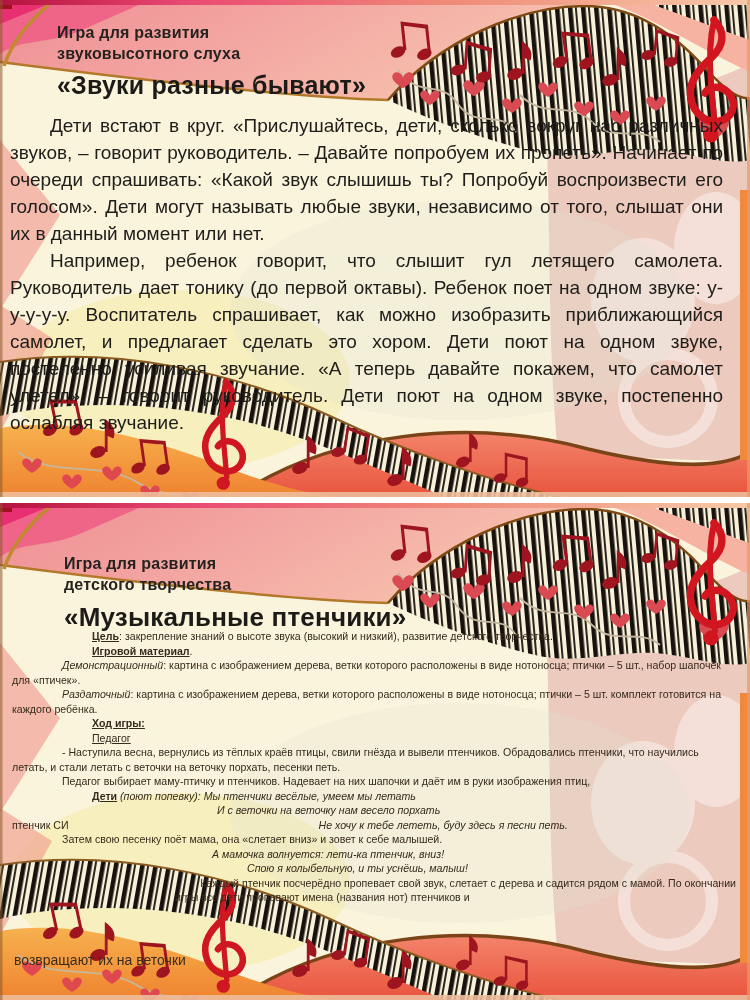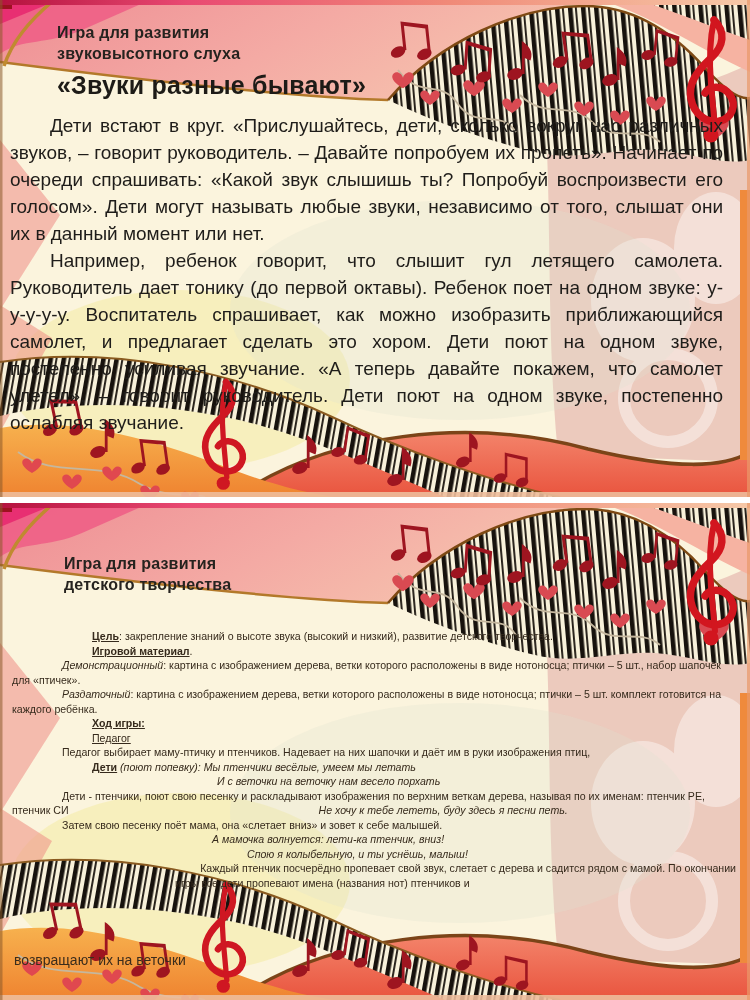--- a/index.html
+++ b/index.html
@@ -340,32 +340,33 @@
     <rect x="740" y="190" width="10" height="270" fill="#ef8a3c"></rect>
     <rect width="750" height="5" fill="url(#topEdge)"></rect>
     <rect y="492" width="750" height="5" fill="#edbd9b" opacity="0.9"></rect>
     <rect x="747" width="3" height="497" fill="#e9986a" opacity="0.7"></rect>
     <rect width="2.5" height="497" fill="#8a5a2a" opacity="0.55"></rect>
   </svg>
 </div>
   <div class="header" style="left:64px; top:50px;">
     <div class="kicker">Игра для развития</div>
     <div class="kicker">детского творчества</div>
+    <div class="slide-title">«Музыкальные птенчики»</div>
   </div>
   <div class="body2">
     <p><span class="b u">Цель</span><span>: закрепление знаний о высоте звука (высокий и низкий), развитие детского творчества.</span></p>
     <p><span class="b u">Игровой материал</span><span>.</span></p>
     <p><span class="i">Демонстрационный</span><span>: картина с изображением дерева, ветки которого расположены в виде нотоносца; птички – 5 шт., набор шапочек для «птичек».</span></p>
     <p><span class="i">Раздаточный</span><span>: картина с изображением дерева, ветки которого расположены в виде нотоносца; птички – 5 шт. комплект готовится на каждого ребёнка.</span></p>
     <p><span class="b u">Ход игры:</span></p>
     <p><span class="u">Педагог</span></p>
+    <p>- Наступила весна, вернулись из тёплых краёв птицы, свили гнёзда и вывели птенчиков. Обрадовались птенчики, что научились летать, и стали летать с веточки на веточку порхать, песенки петь.</p>
     <p>Педагог выбирает маму-птичку и птенчиков. Надевает на них шапочки и даёт им в руки изображения птиц,</p>
     <p><span class="b u">Дети</span><span class="i"> (поют попевку): </span><span class="i">Мы птенчики весёлые, умеем мы летать</span></p>
     <p class="ci1"><span class="i">И с веточки на веточку нам весело порхать</span></p>
-    <p>Дети - птенчики, поют свою песенку и раскладывают изображения по верхним веткам дерева, называя по их именам: птенчик РЕ,</p>
     <p class="split"><span>птенчик СИ</span><span class="i gap">Не хочу к тебе лететь, буду здесь я песни петь.</span></p>
     <p>Затем свою песенку поёт мама, она «слетает вниз» и зовет к себе малышей.</p>
     <p class="cm1"><span class="i">А мамочка волнуется: лети-ка птенчик, вниз!</span></p>
     <p class="cm2"><span class="i">Спою я колыбельную, и ты уснёшь, малыш!</span></p>
     <p class="cf1">Каждый птенчик посчерёдно пропевает свой звук, слетает с дерева и садится рядом с мамой. По окончании</p>
     <p class="cf2">игры все дети пропевают имена (названия нот) птенчиков и</p>
   </div>
   <div class="final3">возвращают их на веточки</div>
 </div>
 

